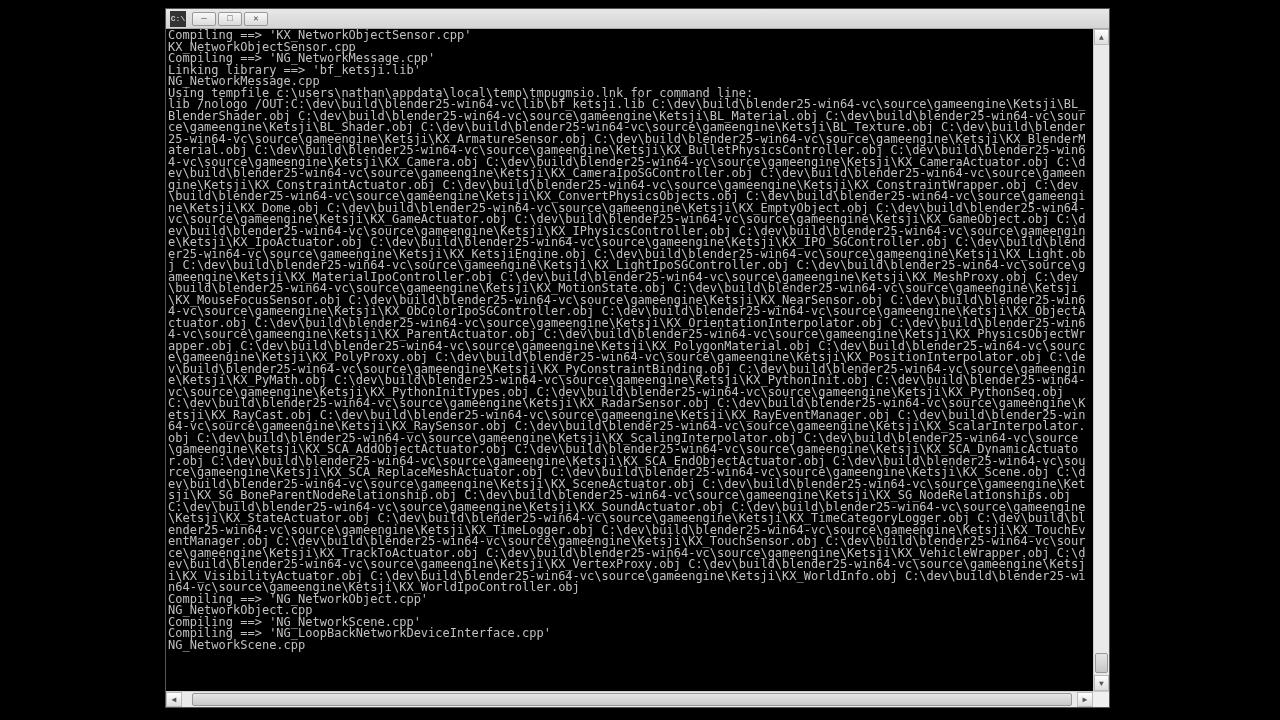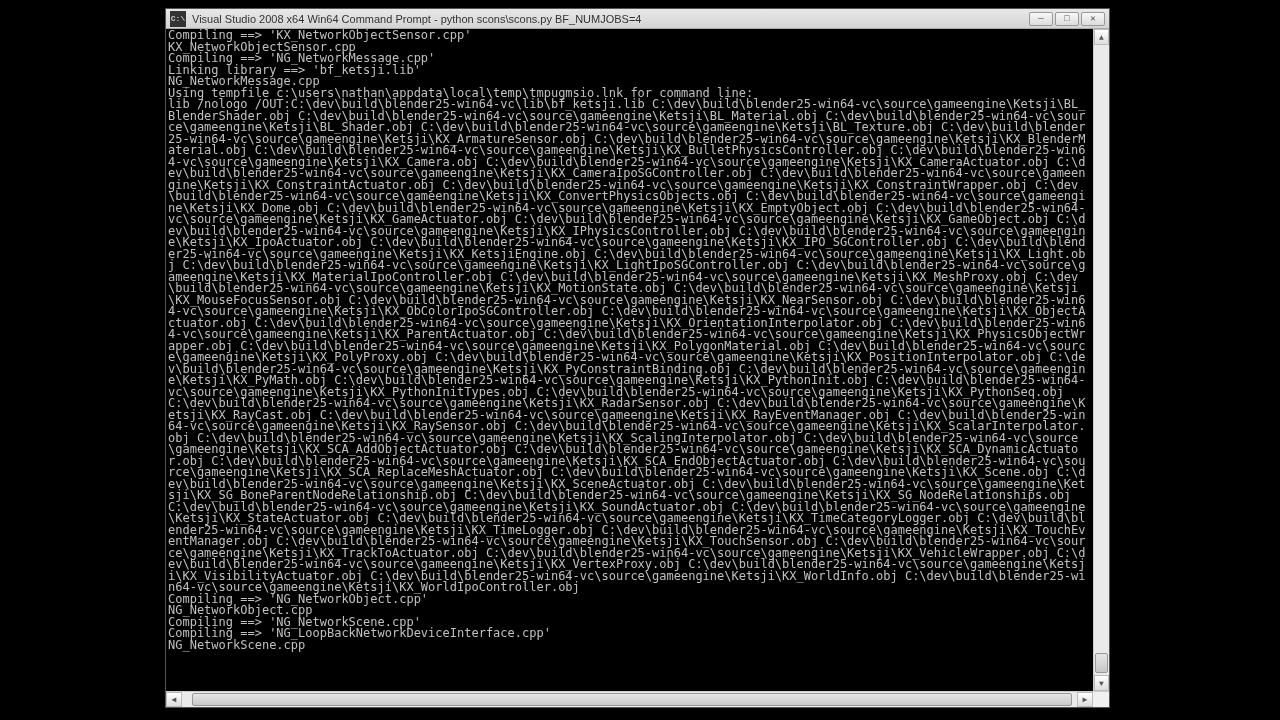--- a/index.html
+++ b/index.html
@@ -155,21 +155,20 @@
     width: 16px;
     background: #f0f0f0;
   }
 </style>
 </head>
 <body>
 
 <div class="window">
   <div class="titlebar">
     <div class="icon">C:\</div>
-    <div class="title">Visual Studio 2008 x64 Win64 Command Prompt - python  scons\scons.py BF_NUMJOBS=4</div>
     <div class="controls">
       <div class="ctrl">—</div>
       <div class="ctrl">□</div>
       <div class="ctrl">✕</div>
     </div>
   </div>
 
   <div class="console-wrap">
     <div class="console">Compiling ==&gt; 'KX_NetworkObjectSensor.cpp'
 KX_NetworkObjectSensor.cpp

